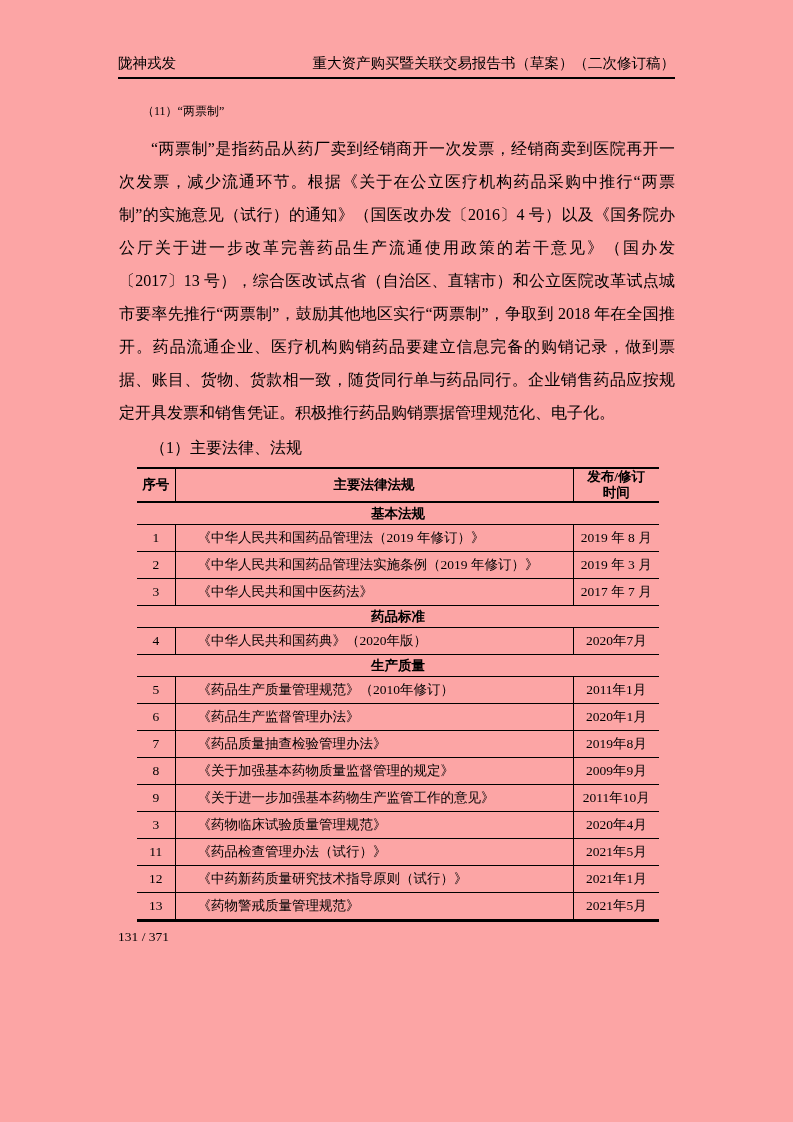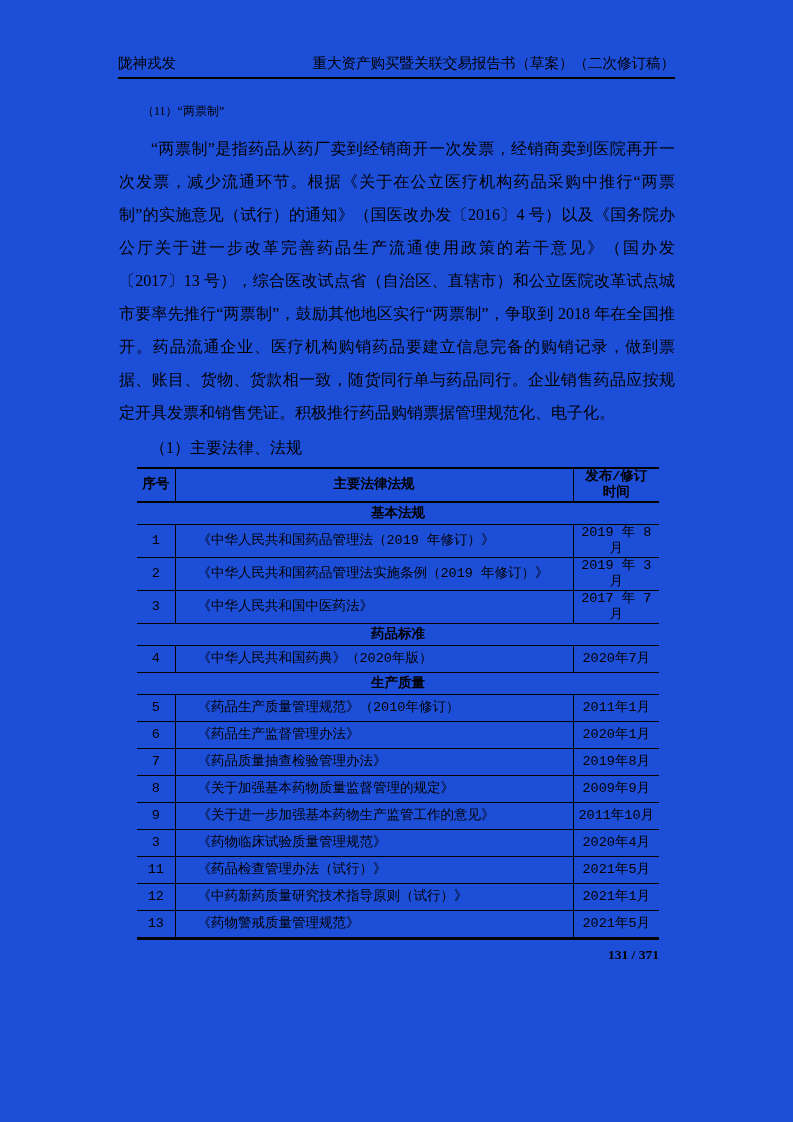--- a/index.html
+++ b/index.html
@@ -1,17 +1,17 @@
 <!DOCTYPE html>
 <html><head>
 <meta charset="utf-8">
 <style>
   html,body { margin:0; padding:0; background:#888; }
   .page {
-    width:793px; height:1122px; margin:0 auto; background:#1d4ed8;
+    width:793px; height:1122px; margin:0 auto; background:#fca5a5;
     font-family:"Liberation Serif","DejaVu Serif",serif; color:#000;
     box-sizing:border-box; padding:55px 118px 0 118px; position:relative;
     overflow:hidden;
   }
   
   .doc-header {
     display:flex; justify-content:space-between; align-items:flex-end;
     font-size:14.5px; line-height:17px; padding-bottom:5px;
     border-bottom:2px solid #000;
   }
@@ -19,39 +19,39 @@
   .body-text { font-size:16px; line-height:33px; text-align:justify; }
   .para-cont  { margin:20px 0 0 0; }
   .para       { margin:4px 0 0 1px; text-indent:2em; }
   .sub-heading{ margin:16px 0 0 0; text-indent:2em; font-weight:normal; font-size:12px; line-height:33px; }
   .num-heading{ margin:2px 0 0 0; text-indent:2em; font-weight:normal; font-size:16px; line-height:33px; }
   
   table.laws {
     border-collapse:collapse; table-layout:fixed;
     width:522px; margin:3px 0 0 19px;
     font-size:13.5px; line-height:16px;
-    border-top:2.5px solid #000; border-bottom:3px solid #000;font-family:Liberation Mono, monospace;
+    border-top:2.5px solid #000; border-bottom:3px solid #000;
   }
   table.laws col.c-no   { width:38px; }
   table.laws col.c-name { width:398px; }
   table.laws col.c-date { width:86px; }
   table.laws tr { border-top:1px solid #000; }
   table.laws tr.header-row { border-top:none; }
   table.laws tr.first-section { border-top:2px solid #000; }
   table.laws th, table.laws td { padding:0; vertical-align:middle; }
   table.laws th { font-weight:bold; text-align:center; height:32px; }
   table.laws th.no, table.laws th.name { border-right:1px solid #000; }
   table.laws td.no   { text-align:center; border-right:1px solid #000; height:26px; }
   table.laws td.name { text-align:left; padding-left:22px; border-right:1px solid #000; height:26px; }
   table.laws td.date { text-align:center; height:26px; }
   table.laws tr.section-row td { text-align:center; font-weight:bold; height:21px; }
   
   .page-number {
-    margin:7px 16px 0 0; text-align:right;
-    font-size:13.5px; font-weight:bold;
+    margin:7px 16px 0 0; text-align:left;
+    font-size:13.5px; font-weight:normal;
   }
 </style>
 </head>
 <body>
 
 <div class="page">
 
   <div class="doc-header">
     <span>陇神戎发</span>
     <span>重大资产购买暨关联交易报告书（草案）（二次修订稿）</span>

